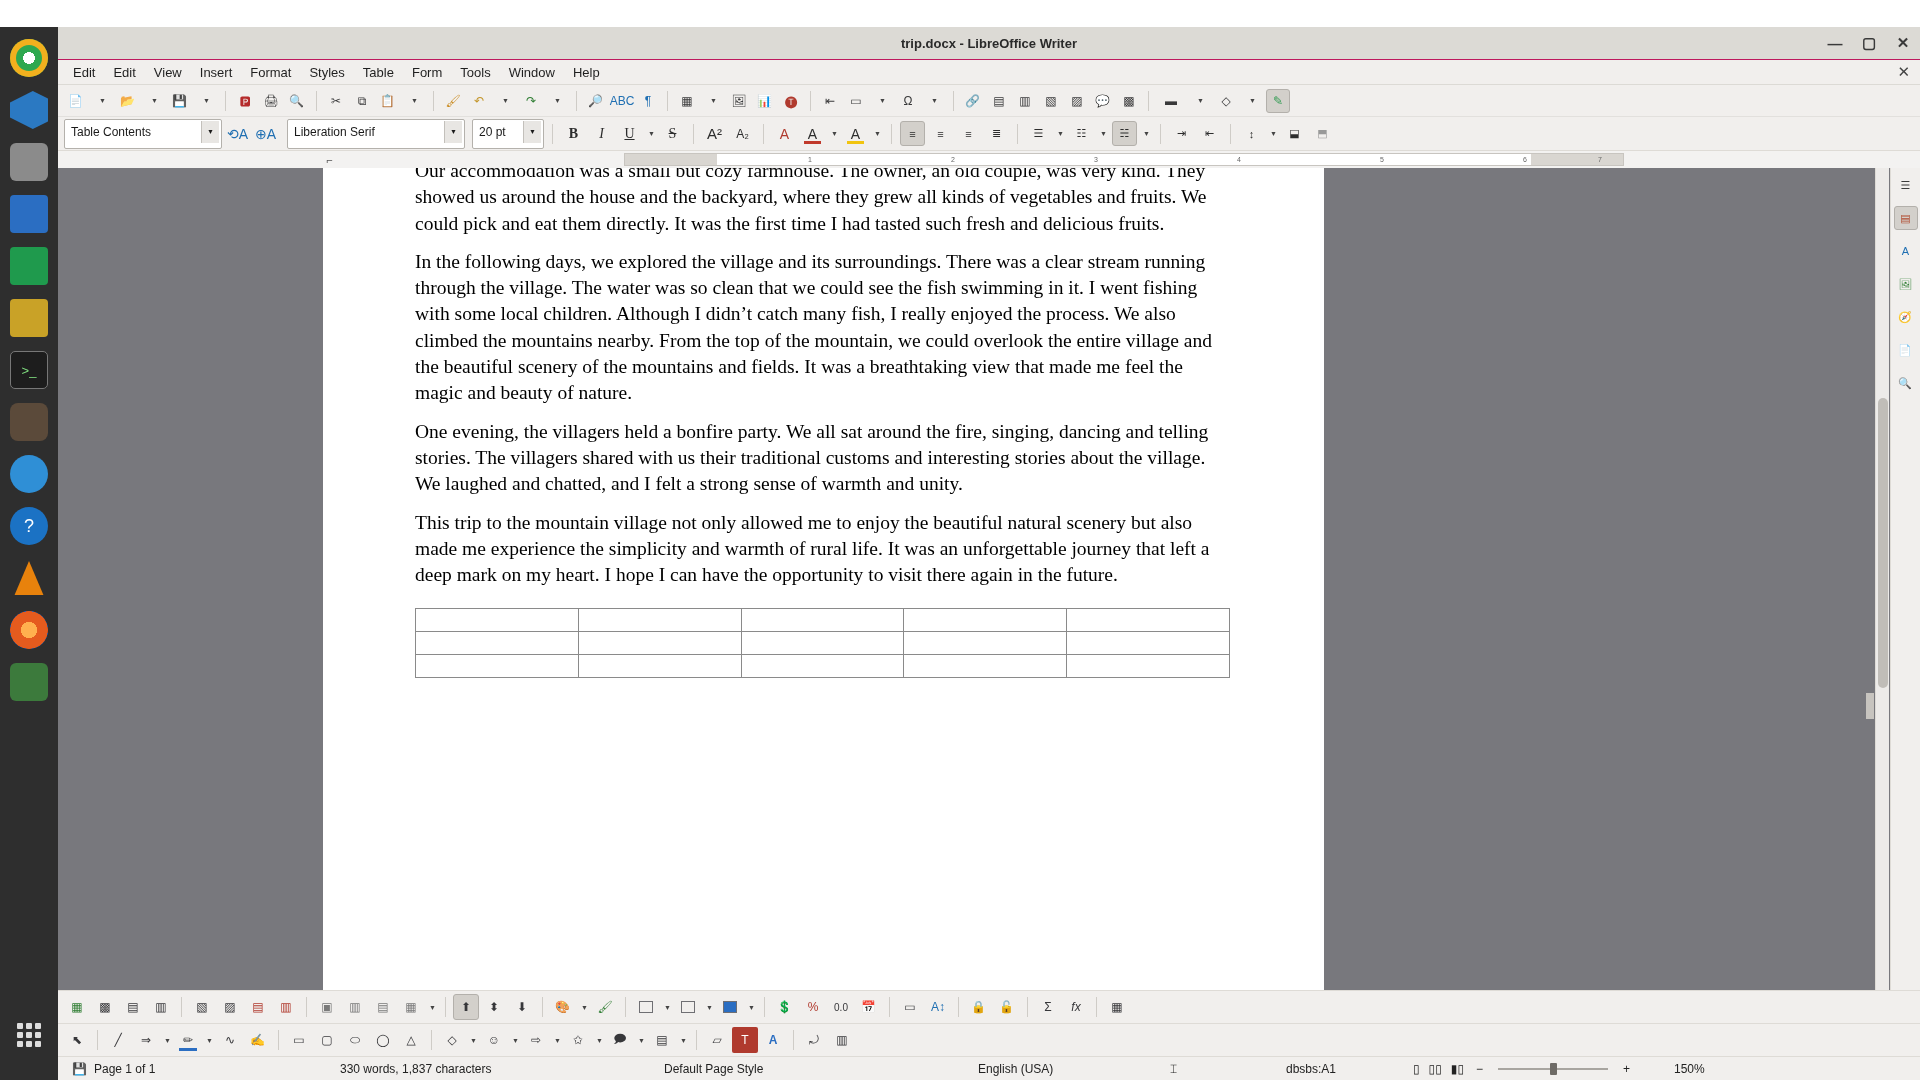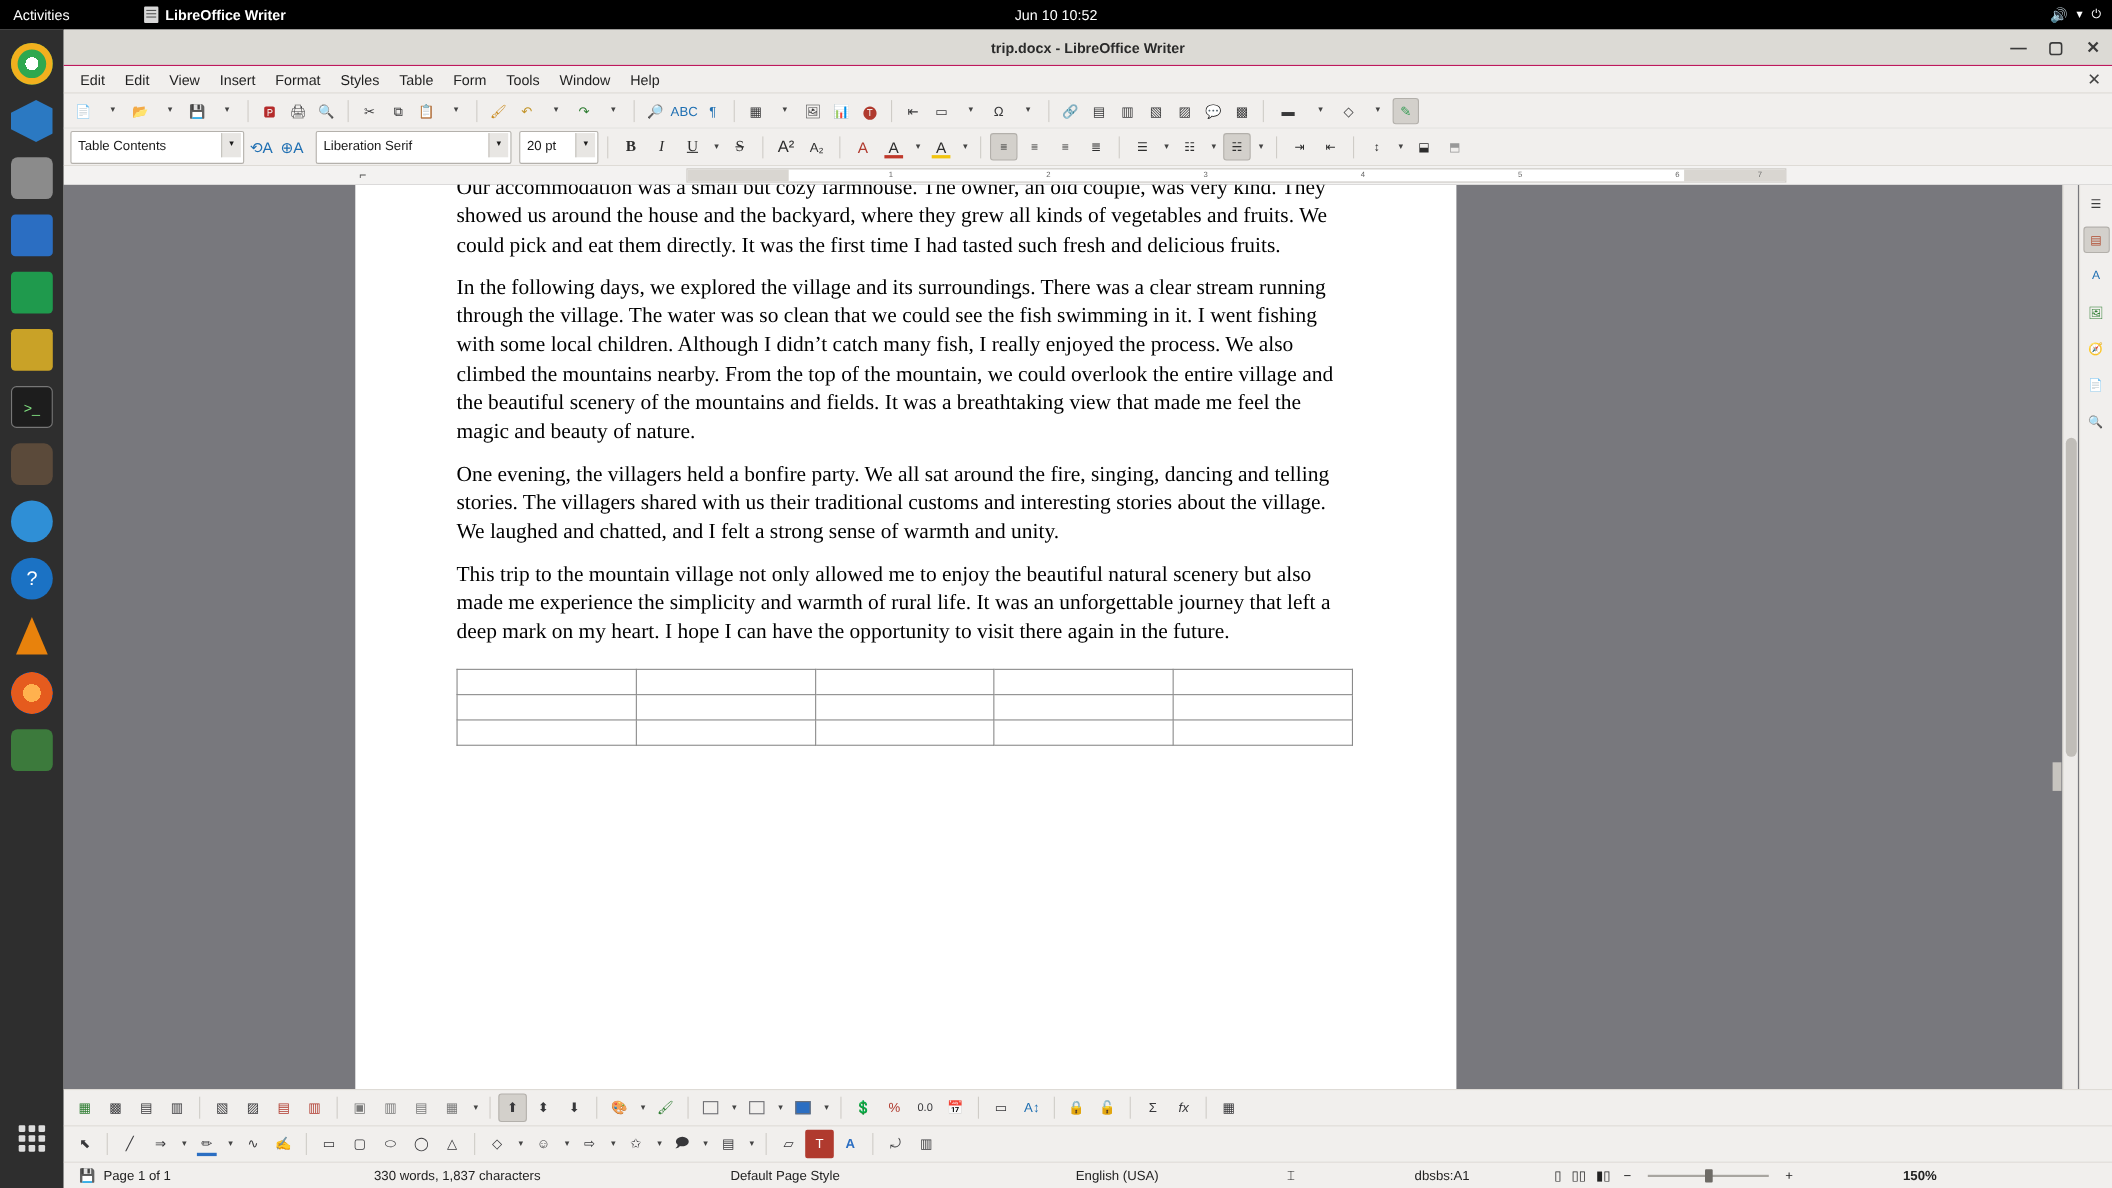--- a/index.html
+++ b/index.html
@@ -194,33 +194,20 @@
   .zoomslider .knob { position: absolute; top: 1px; left: 52px; width: 7px; height: 12px; background: #6e6b66; border-radius: 1px; }
 
   .ico { display: inline-block; line-height: 1; }
   .sq { width: 14px; height: 12px; border: 1px solid #6f6f73; display:inline-block; }
 </style>
 </head>
 <body>
 
 <div class="screen">
 
-  <div class="topbar">
-    <div class="activities">Activities</div>
-    <div class="appname">
-      <span class="win-doc-icon"></span>
-      <span>LibreOffice Writer</span>
-    </div>
-    <div class="clock">Jun 10  10:52</div>
-    <div class="tray">
-      <span class="ico">🔊</span>
-      <span class="ico" style="font-size:11px;">▾</span>
-      <span class="ico" style="font-size:11px;">⏻</span>
-    </div>
-  </div>
 
   <div class="dock">
     <div class="dock-icon" style="background:radial-gradient(circle at 50% 50%, #fff 0 22%, #2fa84f 22% 100%); box-shadow: inset 0 0 0 6px #f2b01e; border-radius:50%;"></div>
     <div class="dock-icon" style="background:#2b79c2; clip-path: polygon(0 30%, 60% 0, 100% 20%, 100% 80%, 60% 100%, 0 70%);"></div>
     <div class="dock-icon" style="background:#8b8b8b; border-radius:6px;"></div>
     <div class="dock-icon" style="background:#2b6ec2; border-radius:4px;"></div>
     <div class="dock-icon" style="background:#1f9a4d; border-radius:4px;"></div>
     <div class="dock-icon" style="background:#c9a227; border-radius:4px;"></div>
     <div class="dock-icon" style="background:#1d1d1d; border:1px solid #777; border-radius:5px; color:#7fdc7f; font-size:13px;">&gt;_</div>
     <div class="dock-icon" style="background:#5b4a3a; border-radius:8px;"></div>
@@ -612,17 +599,17 @@
         <span>▯</span>
         <span>▯▯</span>
         <span>▮▯</span>
       </div>
       <div class="cell" style="left:1418px;">−</div>
       <div class="zoomslider" style="left:1440px;">
         <div class="track"></div>
         <div class="knob"></div>
       </div>
       <div class="cell" style="left:1565px;">+</div>
-      <div class="cell" style="left:1672px;font-weight:bold;">150%</div>
+      <div class="cell" style="left:1616px;">150%</div>
     </div>
 
   </div>
 </div>
 
 </body></html>

